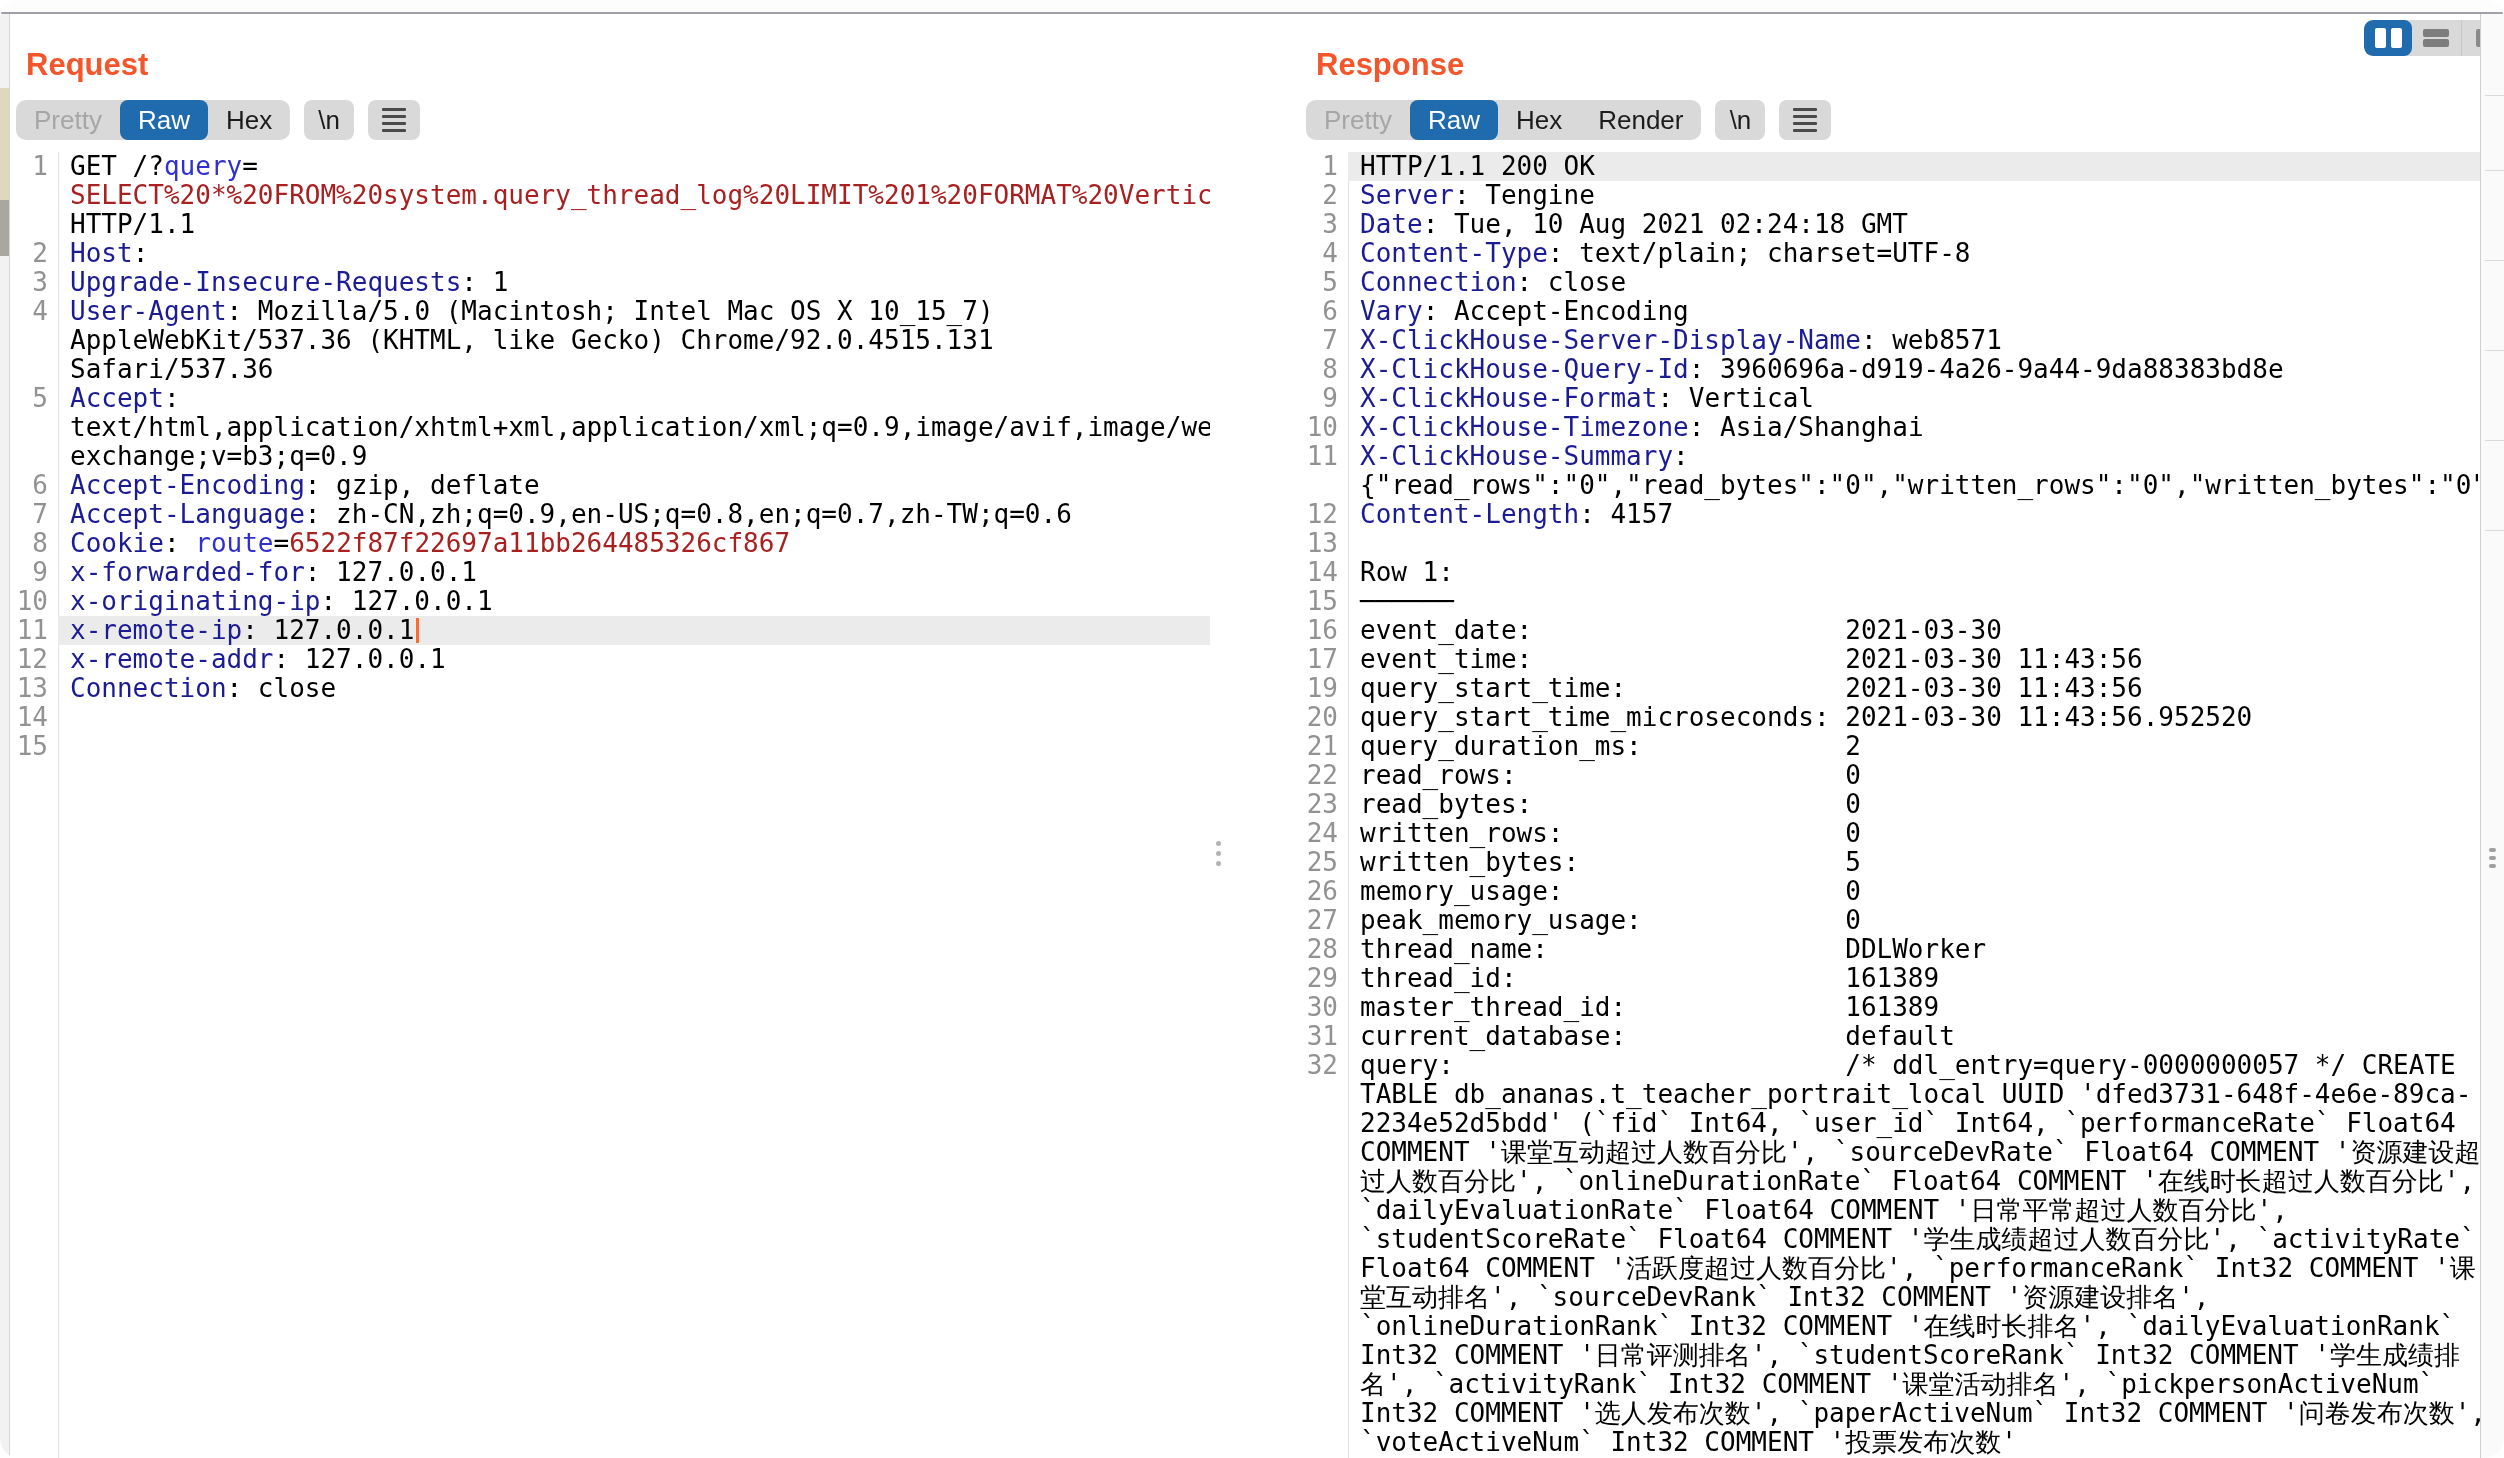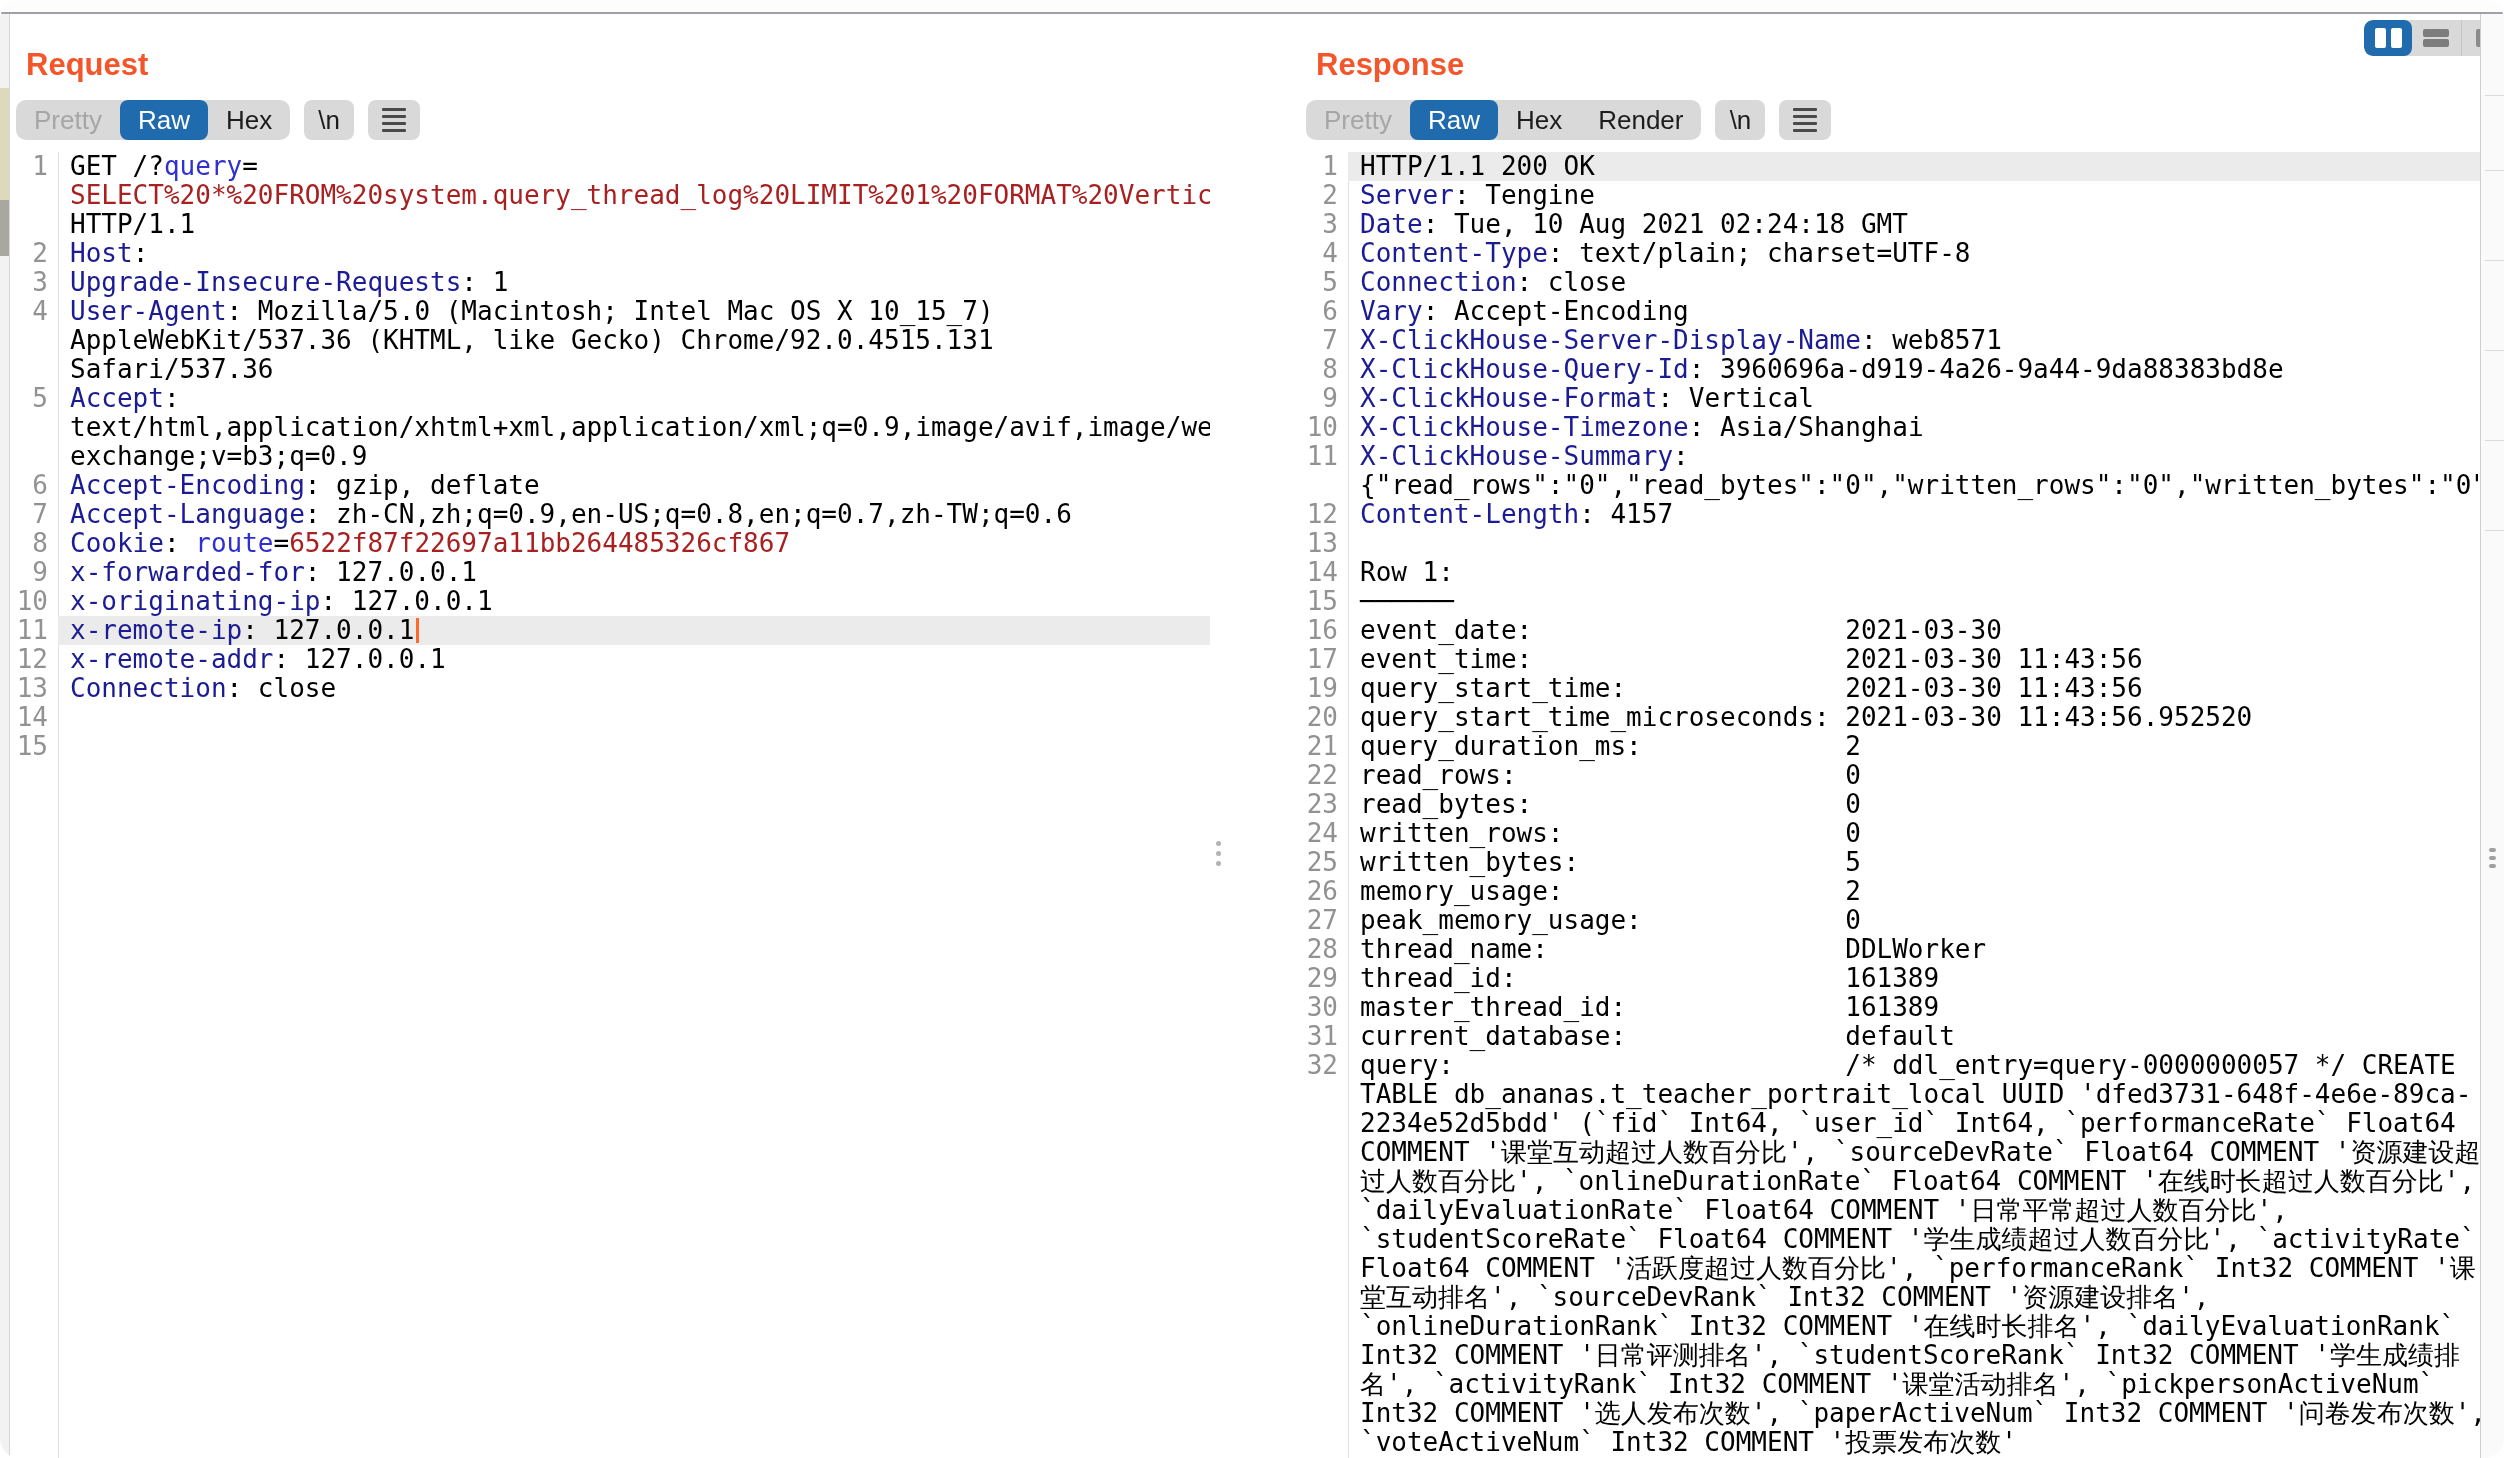--- a/index.html
+++ b/index.html
@@ -297,21 +297,21 @@
         <div class="crow">
           <span class="ln">24</span>
           <span class="ct"><span>written_rows:                  0</span></span>
         </div>
         <div class="crow">
           <span class="ln">25</span>
           <span class="ct"><span>written_bytes:                 5</span></span>
         </div>
         <div class="crow">
           <span class="ln">26</span>
-          <span class="ct"><span>memory_usage:                  2</span></span>
+          <span class="ct"><span>memory_usage:                  0</span></span>
         </div>
         <div class="crow">
           <span class="ln">27</span>
           <span class="ct"><span>peak_memory_usage:             0</span></span>
         </div>
         <div class="crow">
           <span class="ln">28</span>
           <span class="ct"><span>thread_name:                   DDLWorker</span></span>
         </div>
         <div class="crow">

